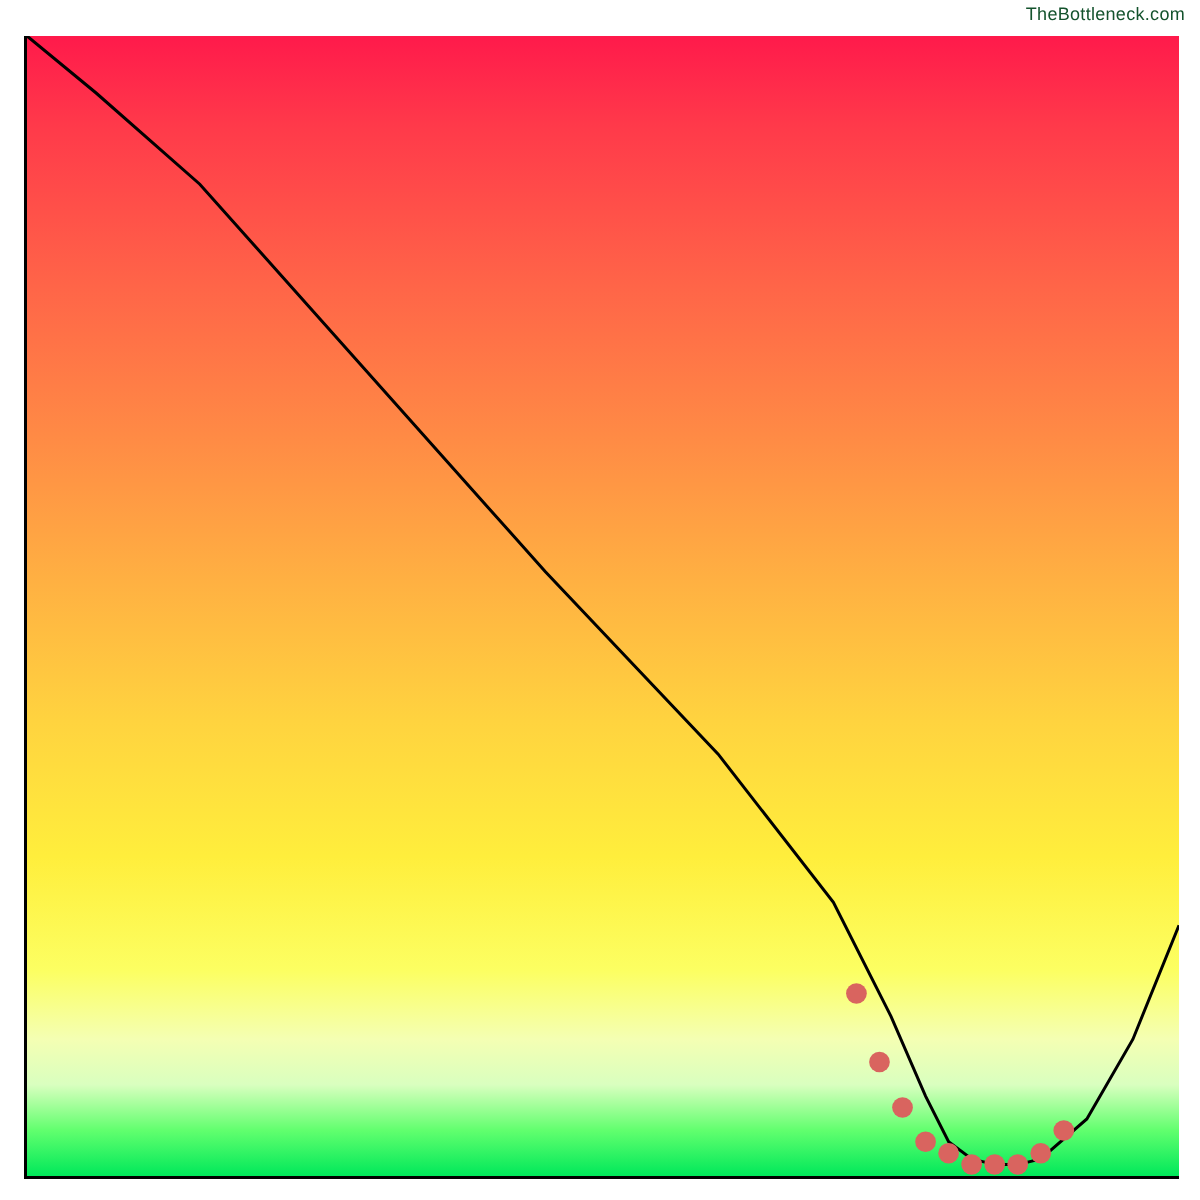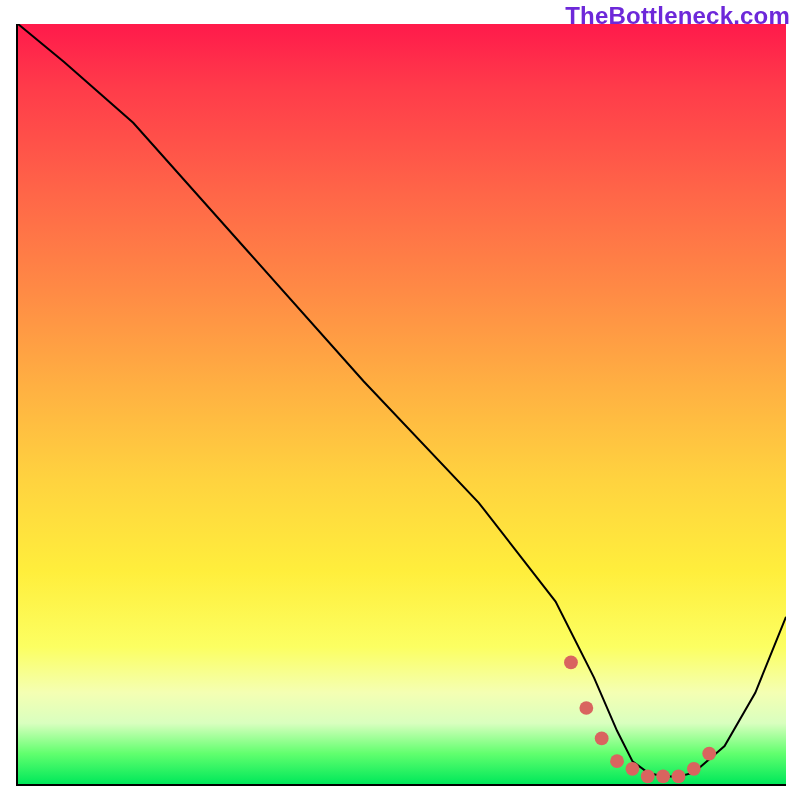--- a/index.html
+++ b/index.html
@@ -13,23 +13,23 @@
   }
   .wrap {
     position: relative;
     width: 800px;
     height: 800px;
   }
   .attribution {
     position: absolute;
     top: 2px;
     right: 10px;
-    font-size: 24px;
-    font-weight: bold;
-    color: #6d28d9;
+    font-size: 12px;
+    font-weight: normal;
+    color: #14532d;
     letter-spacing: 0.2px;
   }
   .plot-area {
     position: absolute;
     left: 16px;
     top: 24px;
     width: 768px;
     height: 760px;
     border-left: 2px solid #000;
     border-bottom: 2px solid #000;

